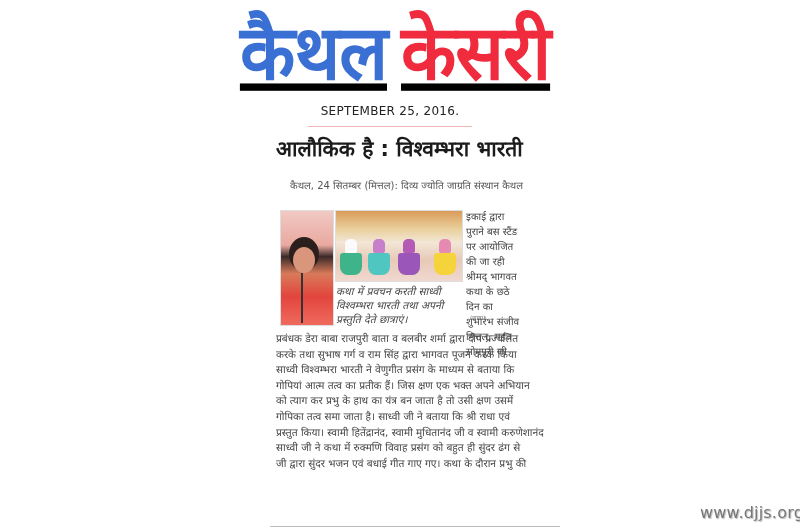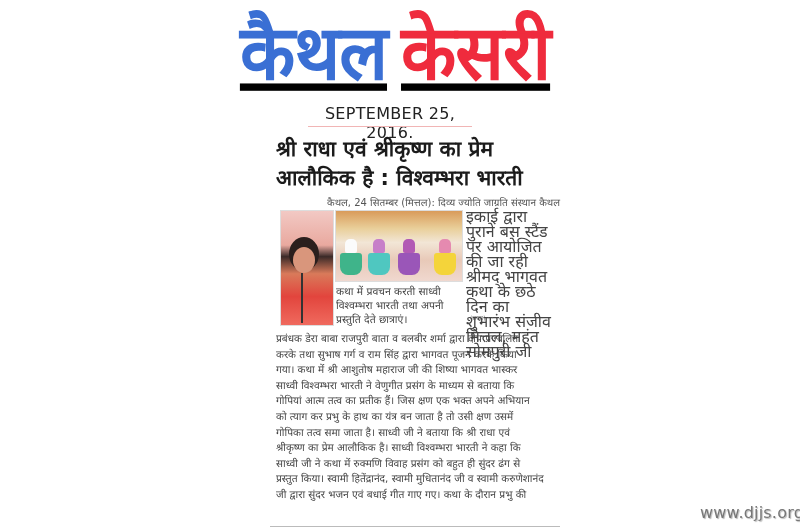--- a/index.html
+++ b/index.html
@@ -12,32 +12,32 @@
       display: flex; align-items: flex-start; justify-content: center; gap: 14px; text-decoration: underline;
     }
     .mast-word {
       font-family: "DejaVu Sans", sans-serif; font-weight: 900; font-size: 72px; line-height: 78px;
       letter-spacing: -1px; transform: scaleY(1.05);
     }
     .mast-blue { color: #3a6fd4; }
     .mast-red { color: #ef2b3d; }
     .date {
       position: absolute; left: 305px; top: 104px; width: 170px; text-align: center;
-      font-family: "DejaVu Sans", sans-serif; font-size: 16px; color: #222; letter-spacing: 0.3px;
+      font-family: "DejaVu Sans", sans-serif; font-size: 12px; color: #222; letter-spacing: 0.3px;
     }
     .date-rule {
       position: absolute; left: 308px; top: 126px; width: 164px; height: 1px; background: #f1b5b5;
     }
     .headline {
       position: absolute; left: 276px; top: 135px; width: 290px;
       font-family: "DejaVu Sans", sans-serif; font-weight: bold; font-size: 21px; line-height: 29px; color: #1b1b1b;
     }
     .dateline {
-      position: absolute; left: 290px; top: 195px; width: 270px;
-      font-size: 10px; color: #555; white-space: nowrap; text-align: right;
+      position: absolute; left: 290px; top: 178px; width: 270px;
+      font-size: 10px; color: #555; white-space: nowrap;
     }
     .photo-left {
       position: absolute; left: 280px; top: 210px; width: 52px; height: 114px;
       background: linear-gradient(180deg, #f2c9c4 0%, #e9a99f 30%, #3b2a28 40%, #d97a5a 55%, #e2453d 75%, #f06a5e 100%);
       border: 1px solid #ddd;
     }
     .photo-left .face {
       position: absolute; left: 12px; top: 36px; width: 22px; height: 26px; border-radius: 50%;
       background: #d9967c; box-shadow: 0 -6px 0 4px #2b1f1d;
     }
@@ -47,28 +47,28 @@
     .photo-right {
       position: absolute; left: 335px; top: 210px; width: 126px; height: 70px;
       background: linear-gradient(180deg, #d99b5a 0%, #e9cf9a 25%, #f2e6d6 45%, #e8c9b8 70%, #f0d8cf 100%);
       border: 1px solid #ddd; overflow: hidden;
     }
     .dancer { position: absolute; bottom: 4px; width: 22px; height: 38px; }
     .dancer .top { width: 12px; height: 14px; margin: 0 auto; background: #fbfbfb; border-radius: 5px 5px 2px 2px; }
     .dancer .skirt { width: 22px; height: 22px; border-radius: 3px 3px 8px 8px; }
     .caption {
       position: absolute; left: 336px; top: 284px; width: 160px;
-      font-size: 10.5px; line-height: 14px; color: #444;
+      font-style: italic; font-size: 10.5px; line-height: 14px; color: #444;
     }
     .credit {
       position: absolute; left: 470px; top: 314px; font-size: 6px; color: #777;
     }
     .side-col {
       position: absolute; left: 466px; top: 209px; width: 96px;
-      font-size: 16px; line-height: 15px; color: #444; text-align: justify;
+      font-size: 10px; line-height: 15px; color: #444; text-align: justify;
     }
     .side-col div { white-space: nowrap; }
     .body-text {
       position: absolute; left: 276px; top: 331px; width: 286px;
       font-size: 10.3px; line-height: 15.6px; color: #444; text-align: justify;
     }
     .body-text div { white-space: nowrap; overflow: hidden; }
     .bottom-rule {
       position: absolute; left: 270px; top: 526px; width: 290px; height: 1px; background: #bbb;
     }
@@ -82,21 +82,20 @@
 
 <div class="masthead">
   <span class="mast-word mast-blue">कैथल</span>
   <span class="mast-word mast-red">केसरी</span>
 </div>
 
 <div class="date">SEPTEMBER 25,  2016.</div>
 <div class="date-rule"></div>
 
 <div class="headline">
-  <div>श्री राधा एवं श्रीकृष्ण का प्रेम</div>
   <div>आलौकिक है : विश्वम्भरा भारती</div>
 </div>
 
 <div class="dateline">कैथल, 24 सितम्बर (मित्तल): दिव्य ज्योति जाग्रति संस्थान कैथल</div>
 
 <div class="photo-left" title="साध्वी विश्वम्भरा भारती प्रवचन करते हुए">
   <div class="face"></div>
   <div class="mic"></div>
 </div>
 
@@ -135,27 +134,25 @@
   <div>कथा के छठे</div>
   <div>दिन का</div>
   <div>शुभारंभ संजीव</div>
   <div>मित्तल, महंत</div>
   <div>सोमपुरी जी</div>
 </div>
 
 <div class="body-text">
   <div>प्रबंधक डेरा बाबा राजपुरी बाता व बलबीर शर्मा द्वारा दीप प्रज्वलित</div>
   <div>करके तथा सुभाष गर्ग व राम सिंह द्वारा भागवत पूजन करके किया</div>
-  <div>गया। कथा में श्री आशुतोष महाराज जी की शिष्या भागवत भास्कर</div>
   <div>साध्वी विश्वम्भरा भारती ने वेणुगीत प्रसंग के माध्यम से बताया कि</div>
   <div>गोपियां आत्म तत्व का प्रतीक हैं। जिस क्षण एक भक्त अपने अभियान</div>
   <div>को त्याग कर प्रभु के हाथ का यंत्र बन जाता है तो उसी क्षण उसमें</div>
   <div>गोपिका तत्व समा जाता है। साध्वी जी ने बताया कि श्री राधा एवं</div>
-  <div>श्रीकृष्ण का प्रेम आलौकिक है। साध्वी विश्वम्भरा भारती ने कहा कि</div>
+  <div>प्रस्तुत किया। स्वामी हितेंद्रानंद, स्वामी मुधितानंद जी व स्वामी करुणेशानंद</div>
   <div>साध्वी जी ने कथा में रुक्मणि विवाह प्रसंग को बहुत ही सुंदर ढंग से</div>
-  <div>प्रस्तुत किया। स्वामी हितेंद्रानंद, स्वामी मुधितानंद जी व स्वामी करुणेशानंद</div>
   <div>जी द्वारा सुंदर भजन एवं बधाई गीत गाए गए। कथा के दौरान प्रभु की</div>
 
 </div>
 
 <div class="bottom-rule"></div>
 
 <div class="watermark">www.djjs.org</div>
 
 </body></html>

